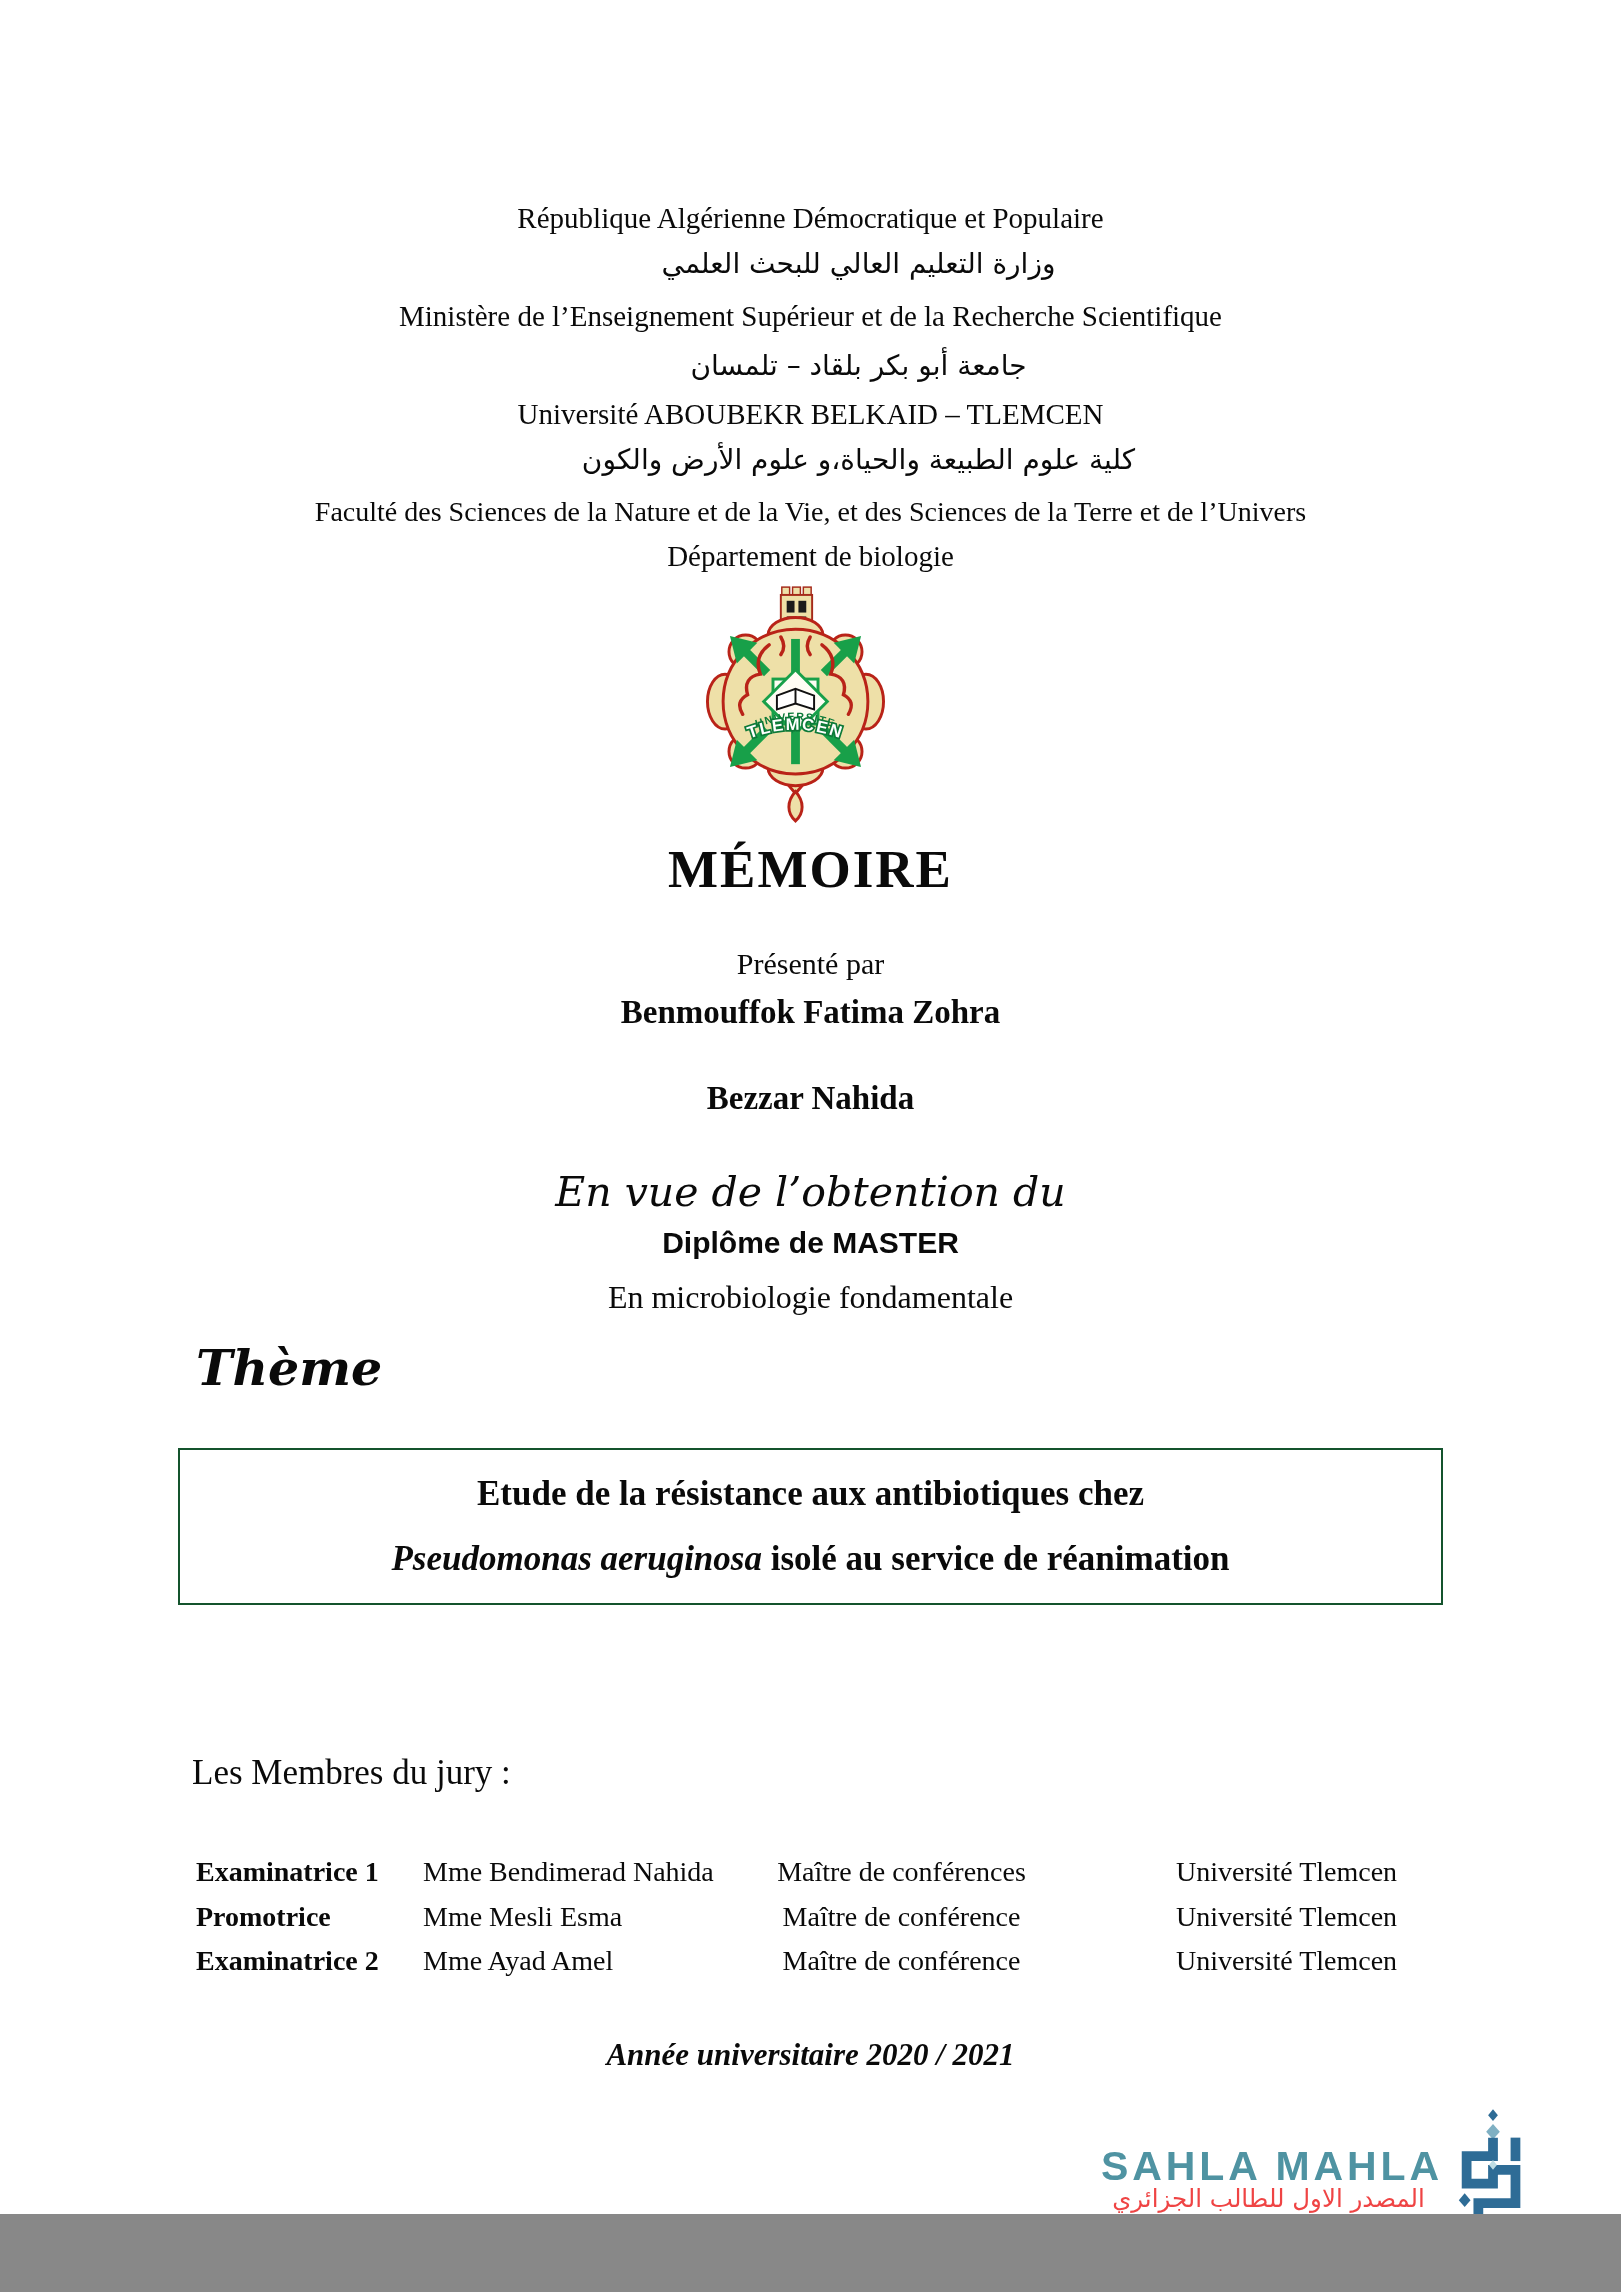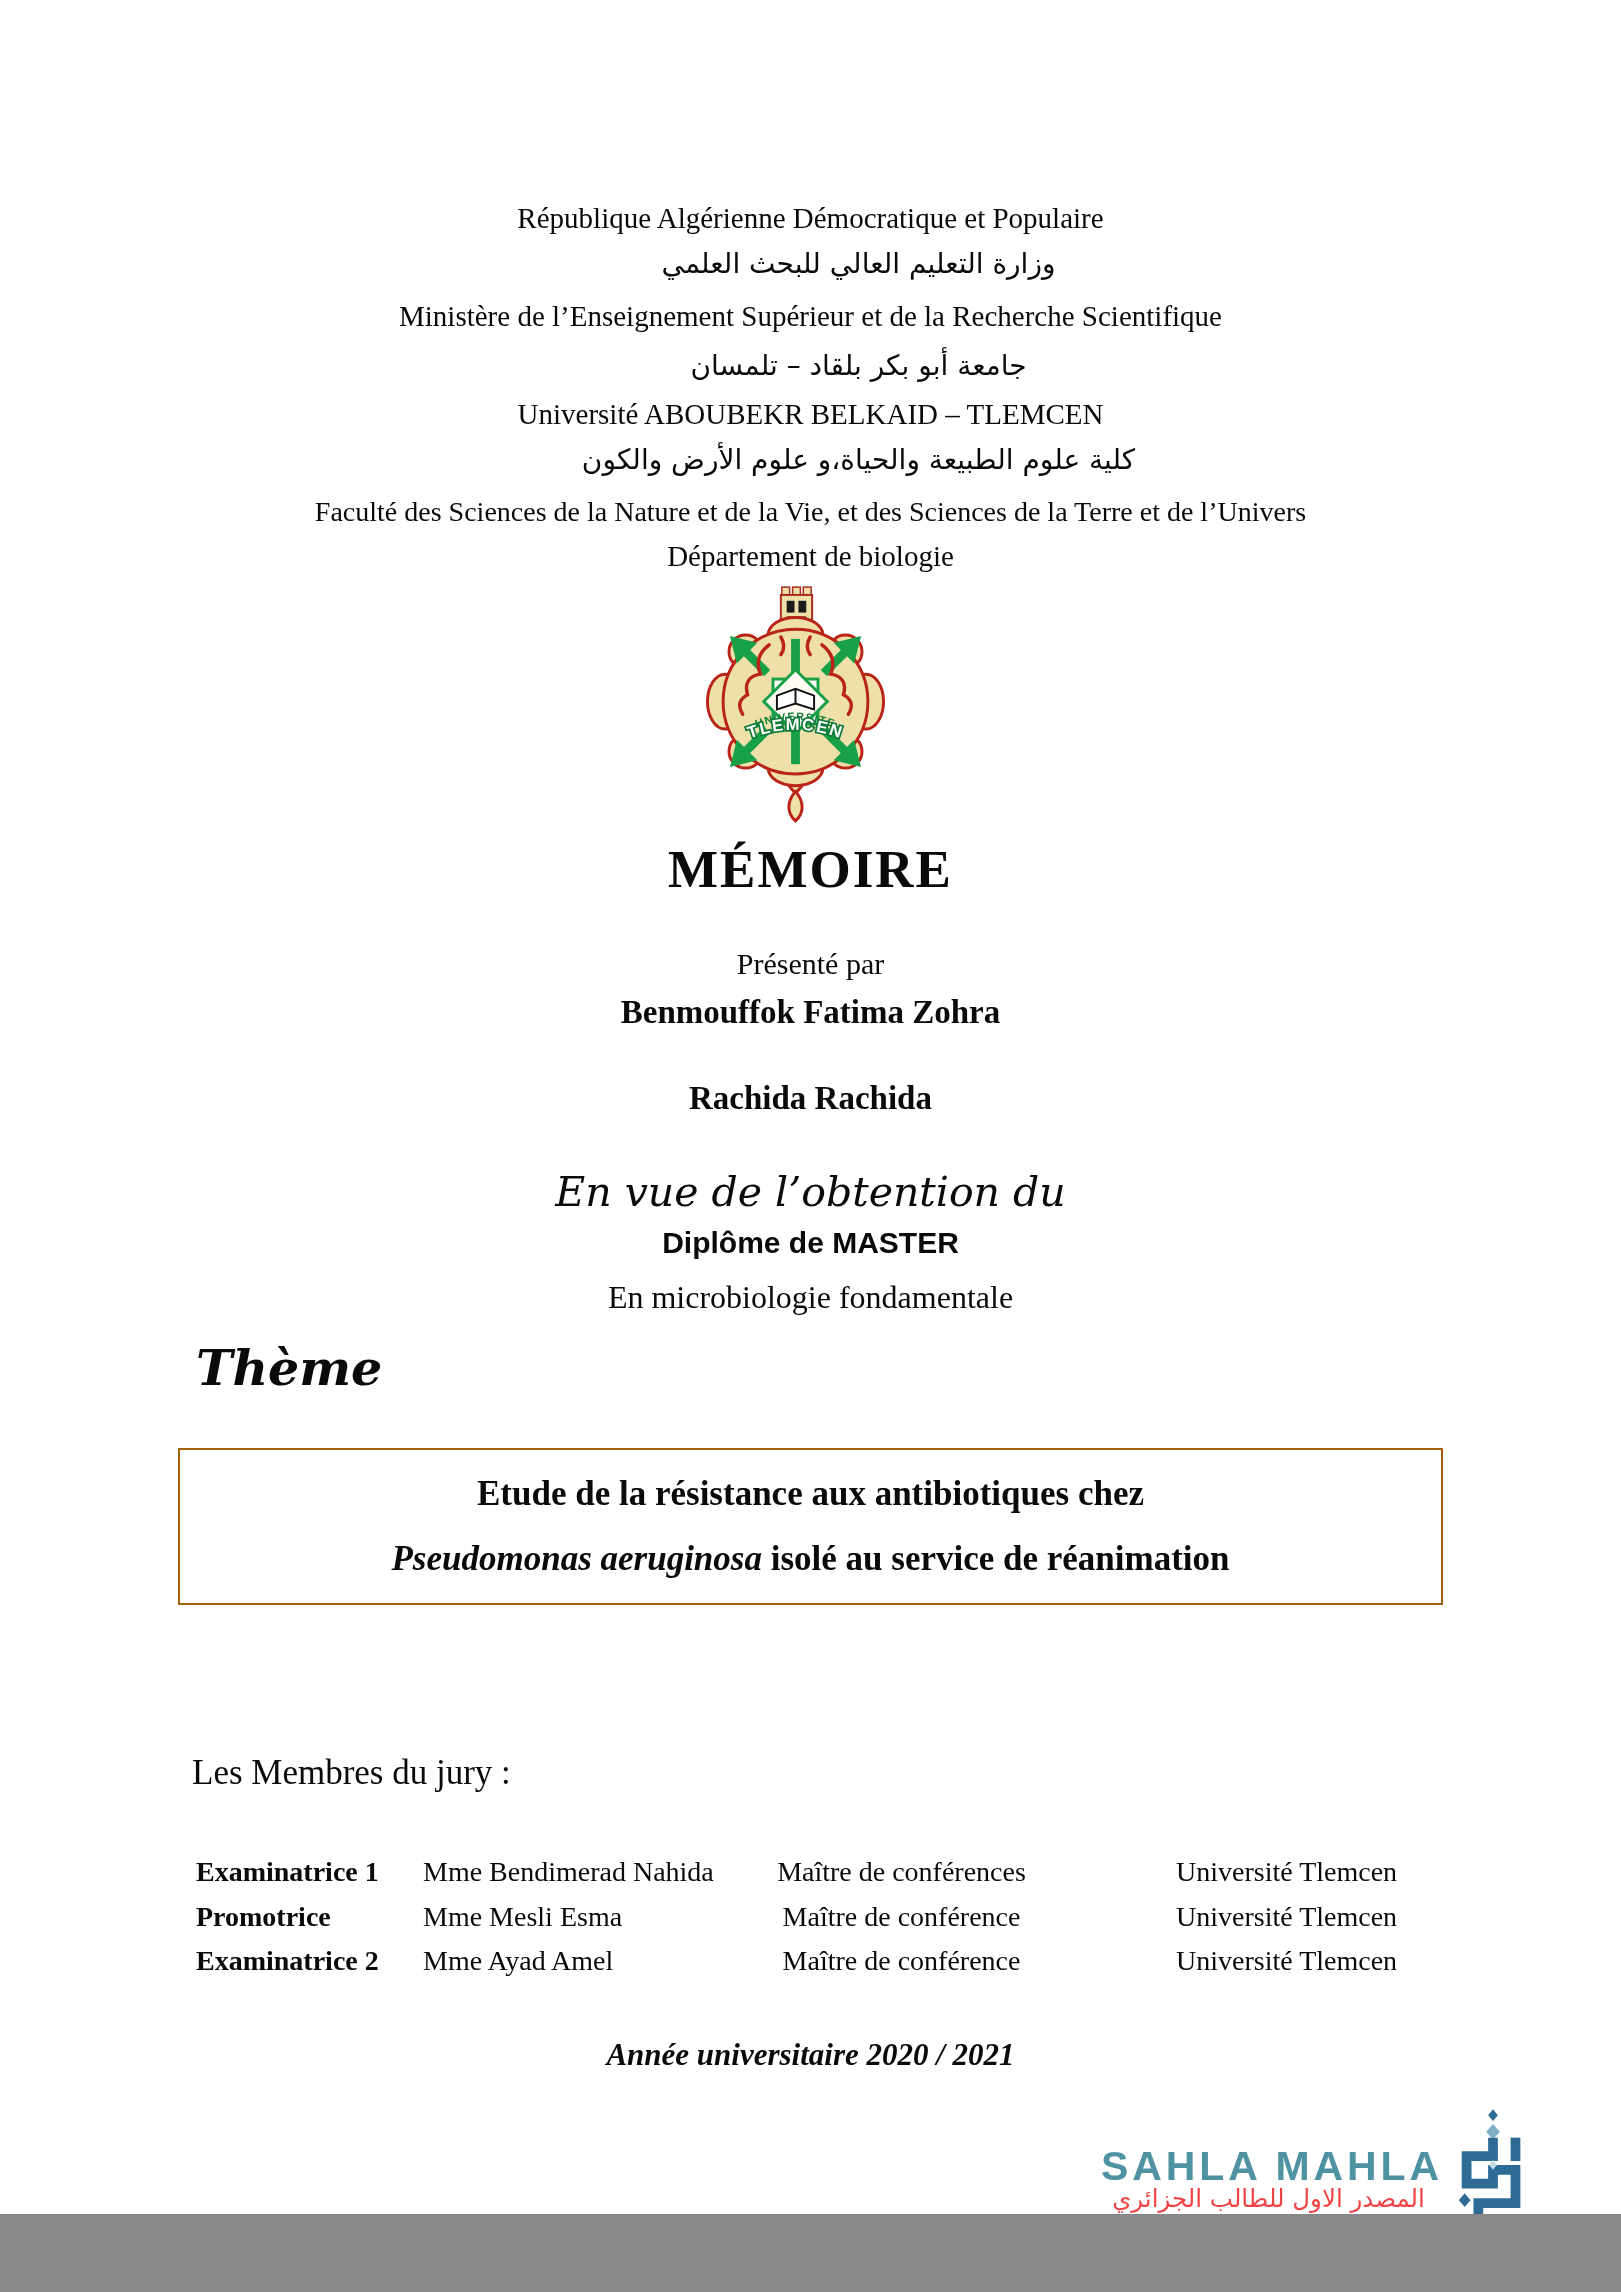--- a/index.html
+++ b/index.html
@@ -14,21 +14,21 @@
   .ar   { font-size:28px; font-family:"DejaVu Sans", sans-serif; direction:rtl;padding-left:48px; }
   .title-memoire { font-size:53px; font-weight:bold; letter-spacing:2px; }
   .presente { font-size:30px;margin-top:16px; }
   .author { font-size:33px; font-weight:bold; }
   .envue { font-size:41px; font-style:italic; font-family:"DejaVu Serif", serif; }
   .diplome { font-size:30px; font-weight:bold; font-family:"Liberation Sans", sans-serif; }
   .micro { font-size:32px; }
   .theme-label { font-size:49px; font-weight:bold; font-style:italic; font-family:"DejaVu Serif", serif; }
   .theme-box {
     position:absolute; left:178px; top:1448px; width:1265px; height:157px;
-    border:2px solid #a16207; box-sizing:border-box; background:#fff;
+    border:2px solid #14532d; box-sizing:border-box; background:#fff;
     display:flex; flex-direction:column; justify-content:space-evenly; align-items:center;
   }
   .theme-line { font-size:35px; font-weight:bold; text-align:center; white-space:nowrap; }
   .theme-line .it { font-style:italic; }
   .jury-heading { font-size:35px; }
   .jury-row { position:absolute; left:0; width:100%; height:39px; font-size:28px; }
   .jury-row .role { position:absolute; left:196px; font-weight:bold; white-space:nowrap; }
   .jury-row .name { position:absolute; left:423px; white-space:nowrap; }
   .jury-row .grade { position:absolute; left:676px; width:451px; text-align:center; white-space:nowrap; }
   .jury-row .inst { position:absolute; left:1176px; white-space:nowrap; }
@@ -124,21 +124,21 @@
       </text>
       <text font-family="Liberation Sans, sans-serif" font-size="17" font-weight="bold" fill="#ffffff" stroke="#0d7a38" stroke-width="3.5" paint-order="stroke" letter-spacing="2">
         <textPath href="#arcT" startOffset="50%" text-anchor="middle">TLEMCEN</textPath>
       </text>
     </svg>
   </div>
 
   <div class="cline title-memoire" style="top:839px">MÉMOIRE</div>
   <div class="cline presente" style="top:931px">Présenté par</div>
   <div class="cline author" style="top:994px">Benmouffok Fatima Zohra</div>
-  <div class="cline author" style="top:1080px">Rachida Rachida</div>
+  <div class="cline author" style="top:1080px">Bezzar Nahida</div>
   <div class="cline envue" style="top:1168px">En vue de l’obtention du</div>
   <div class="cline diplome" style="top:1226px">Diplôme de MASTER</div>
   <div class="cline micro" style="top:1279px">En microbiologie fondamentale</div>
 
   <div class="abs theme-label" style="left:196px; top:1339px">Thème</div>
   <div class="theme-box">
     <div class="theme-line">Etude de la résistance aux antibiotiques chez</div>
     <div class="theme-line"><span class="it">Pseudomonas aeruginosa</span><span> isolé au service de réanimation</span></div>
   </div>
 

